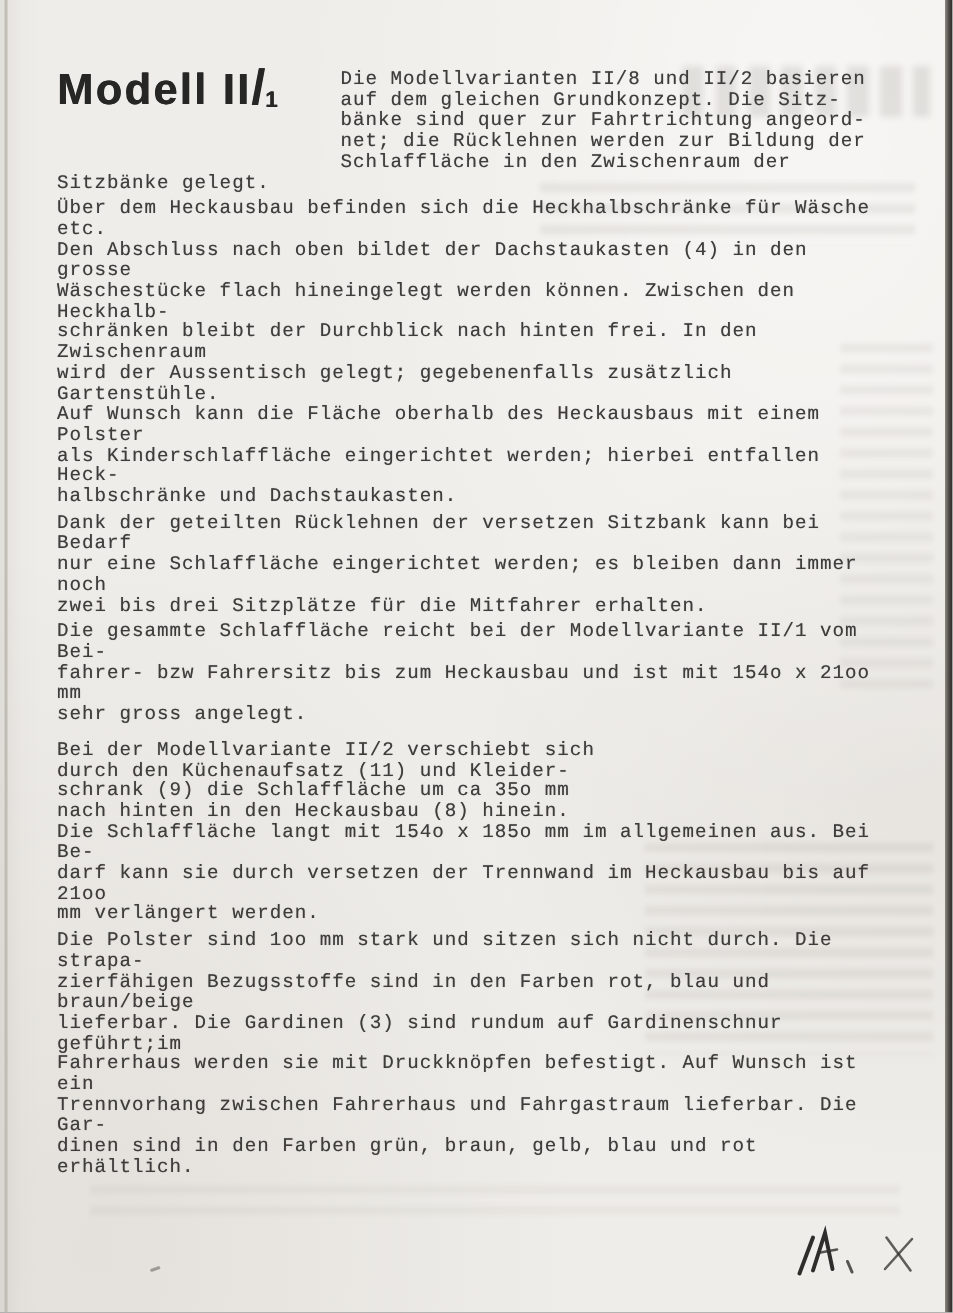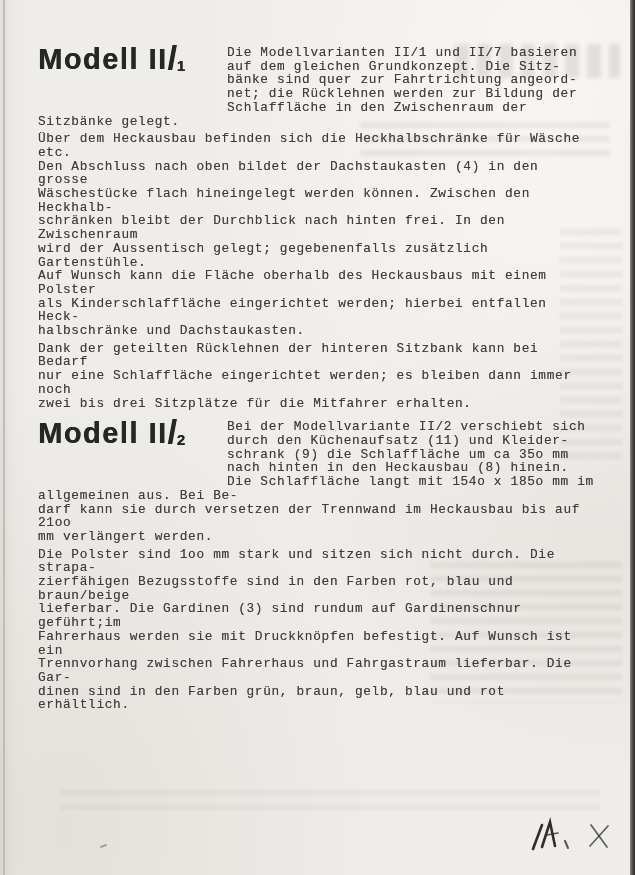--- a/index.html
+++ b/index.html
@@ -92,42 +92,42 @@
   <div class="ghost" style="left:560px;top:225px;width:62px;height:240px;opacity:0.08;"></div>
   <div class="ghost" style="left:430px;top:558px;width:192px;height:145px;opacity:0.09;"></div>
   <div class="ghost" style="left:60px;top:786px;width:540px;height:28px;opacity:0.06;"></div>
 
   <div class="content">
 
     <div class="section section-1">
       <div class="head-float">
         <span class="head-inner"><span>Modell II</span><span class="head-slash">/</span><span class="head-sub">1</span></span>
       </div>
-      <p class="para">Die Modellvarianten II/1 und II/7 basieren
+      <p class="para">Die Modellvarianten II/8 und II/2 basieren
 auf dem gleichen Grundkonzept. Die Sitz-
 bänke sind quer zur Fahrtrichtung angeord-
 net; die Rücklehnen werden zur Bildung der
 Schlaffläche in den Zwischenraum der Sitzbänke gelegt.</p>
       <p class="para">Über dem Heckausbau befinden sich die Heckhalbschränke für Wäsche etc.
 Den Abschluss nach oben bildet der Dachstaukasten (4) in den grosse
 Wäschestücke flach hineingelegt werden können. Zwischen den Heckhalb-
 schränken bleibt der Durchblick nach hinten frei. In den Zwischenraum
 wird der Aussentisch gelegt; gegebenenfalls zusätzlich Gartenstühle.
 Auf Wunsch kann die Fläche oberhalb des Heckausbaus mit einem Polster
 als Kinderschlaffläche eingerichtet werden; hierbei entfallen Heck-
 halbschränke und Dachstaukasten.</p>
-      <p class="para">Dank der geteilten Rücklehnen der hinteren Sitzbank kann bei Bedarf
+      <p class="para">Dank der geteilten Rücklehnen der versetzen Sitzbank kann bei Bedarf
 nur eine Schlaffläche eingerichtet werden; es bleiben dann immer noch
 zwei bis drei Sitzplätze für die Mitfahrer erhalten.</p>
+      <p class="para">Die gesammte Schlaffläche reicht bei der Modellvariante II/1 vom Bei-
+fahrer- bzw Fahrersitz bis zum Heckausbau und ist mit 154o x 21oo mm
+sehr gross angelegt.</p>
     </div>
 
     <div class="section section-2">
-      <div class="head-float">
-        <span class="head-inner"><span>Modell II</span><span class="head-slash">/</span><span class="head-sub">2</span></span>
-      </div>
       <p class="para">Bei der Modellvariante II/2 verschiebt sich
 durch den Küchenaufsatz (11) und Kleider-
 schrank (9) die Schlaffläche um ca 35o mm
 nach hinten in den Heckausbau (8) hinein.
 Die Schlaffläche langt mit 154o x 185o mm im allgemeinen aus. Bei Be-
 darf kann sie durch versetzen der Trennwand im Heckausbau bis auf 21oo
 mm verlängert werden.</p>
       <p class="para">Die Polster sind 1oo mm stark und sitzen sich nicht durch. Die strapa-
 zierfähigen Bezugsstoffe sind in den Farben rot, blau und braun/beige
 lieferbar. Die Gardinen (3) sind rundum auf Gardinenschnur geführt;im

